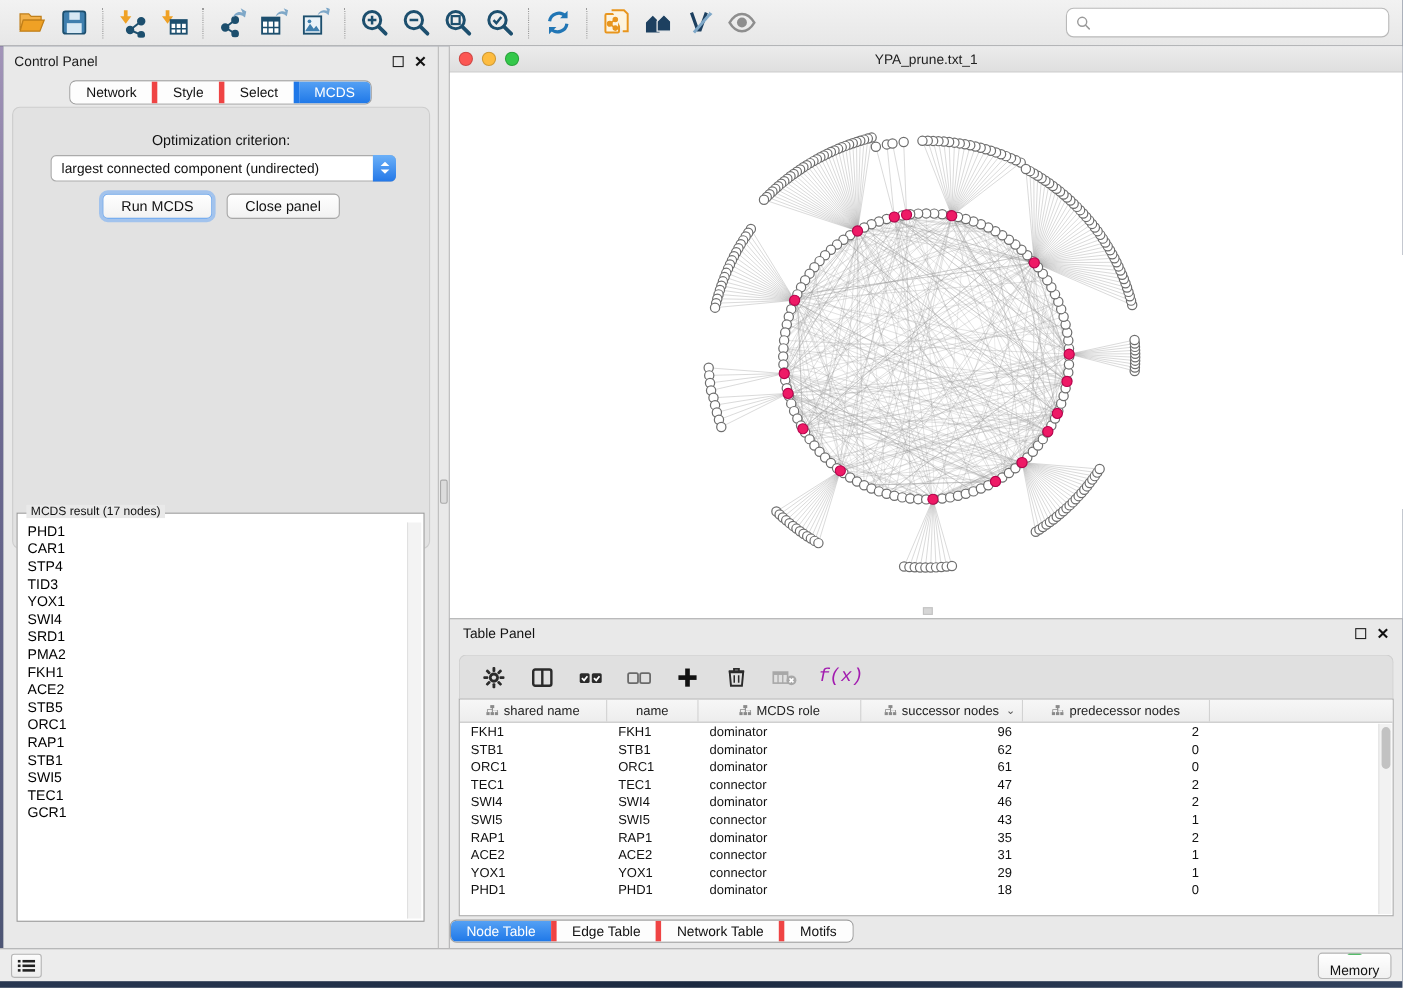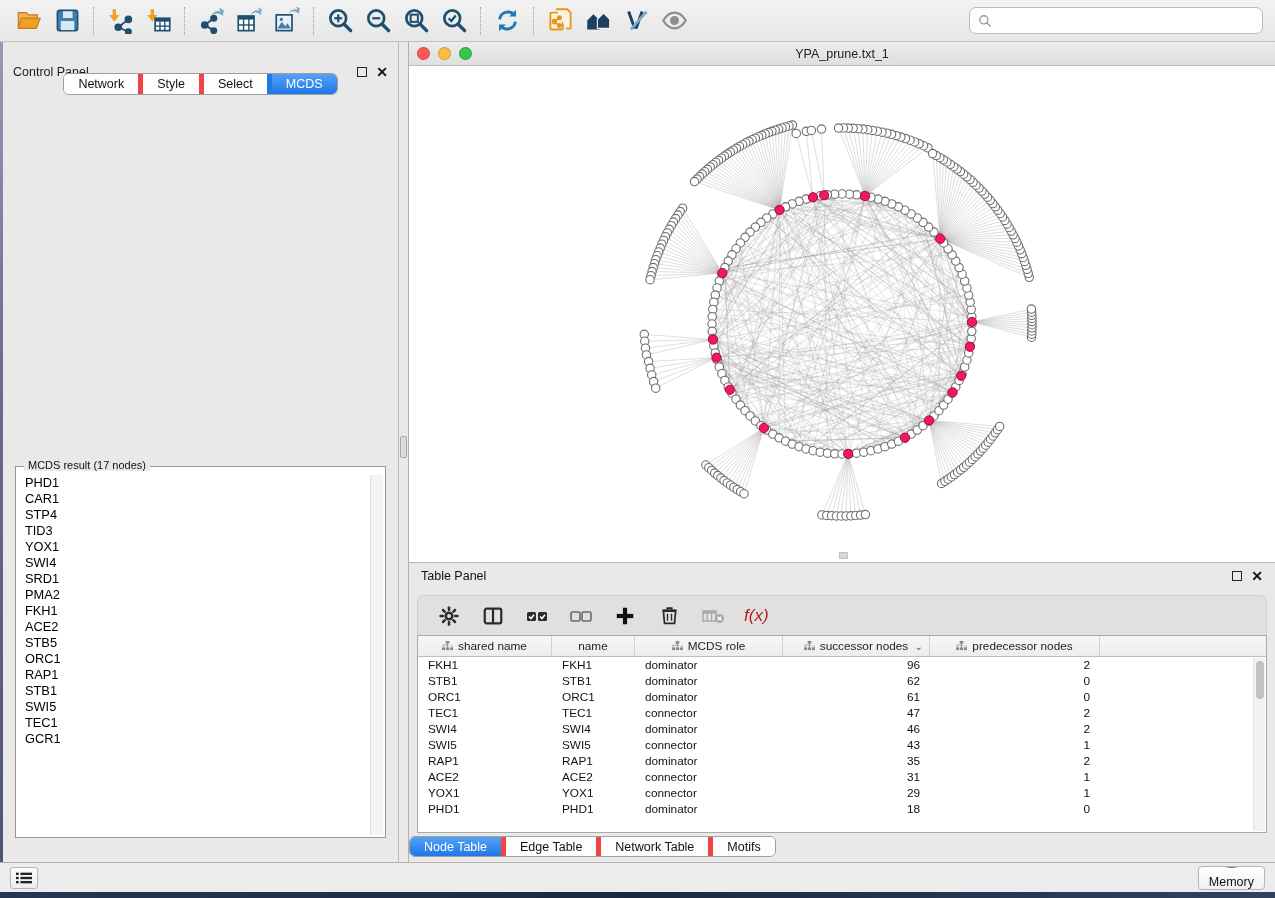--- a/index.html
+++ b/index.html
@@ -20,21 +20,21 @@
   .tsep { width:1px; height:28px; border-left:1px dotted #9b9b9b; margin:0 7px; }
   .searchbox { position:absolute; right:12px; top:7px; width:294px; height:27px;
     background:#fff; border:1px solid #b9b9b9; border-radius:7px;
     display:flex; align-items:center; padding:0 8px; gap:6px; }
   .searchbox input { border:none; outline:none; flex:1; font-size:12px; background:transparent; font-family:"Liberation Sans",sans-serif; }
 
   
   .left-sliver { left:0; top:42px; width:3px; height:820px;
     background:linear-gradient(#a294b8,#6e6a92 40%,#4d5574); }
   .control-panel { left:3px; top:42px; width:396px; height:820px; background:#e9e9e9; border-right:1px solid #b8b8b8; }
-  .cp-header { position:absolute; left:0; top:16px; width:100%; height:28px; display:flex; align-items:center; padding:0 10px;justify-content:flex-end; }
+  .cp-header { position:absolute; left:0; top:0; width:100%; height:28px; display:flex; align-items:center; padding:0 10px;justify-content:flex-end; }
   .cp-title { font-size:12.5px; color:#1c1c1c; }
   .win-icons { margin-left:auto; display:flex; gap:9px; align-items:center; }
   .float-ic { width:10px; height:10px; border:1.6px solid #222; display:inline-block; }
   .close-ic { font-size:14px; font-weight:bold; color:#111; line-height:10px; }
 
   .tabbar { position:absolute; left:0; top:31px; width:100%; display:flex; justify-content:center; }
   .seg { display:flex; border:1px solid #9f9f9f; border-radius:6px; overflow:hidden; background:#fff; height:22px; }
   .seg .tab { padding:0 14px; display:flex; align-items:center; font-size:12.5px; border-left:5px solid #ef4444; background:#fdfdfd; color:#111; }
   .seg .tab:first-child { border-left:none; }
   .seg .tab.sel { background:linear-gradient(#55a1f4,#1f78e8); color:#fff; border-left-color:#1f78e8; }
@@ -78,21 +78,21 @@
   .canvas-handle { position:absolute; left:430px; bottom:3px; width:9px; height:7px; background:#d6d6d6; border:1px solid #c2c2c2; }
 
   
   .table-panel { left:409px; top:562px; width:866px; height:300px; background:#e9e9e9; border-top:1px solid #b5b5b5; }
   .tp-header { position:absolute; left:0; top:0; width:100%; height:26px; display:flex; align-items:center; padding:0 12px; }
   .tp-title { font-size:12.5px; }
   .tp-toolbar { position:absolute; left:8px; top:32px; width:850px; height:40px; background:#e0e0e0;
     border:1px solid #cfcfcf; border-bottom:none; border-radius:7px 7px 0 0;
     display:flex; align-items:center; gap:18px; padding-left:18px; }
   .tp-toolbar .ic { display:flex; align-items:center; justify-content:center; width:26px; height:26px; }
-  .fx { font-family:Liberation Sans, sans-serif; font-style:italic; font-size:17px; color:#b91c1c; }
+  .fx { font-family:Liberation Mono, monospace; font-style:italic; font-size:17px; color:#a21caf; }
 
   .tablewrap { position:absolute; left:8px; top:72px; width:850px; height:198px; background:#fff; border:1px solid #a9a9a9; overflow:hidden; }
   .thead { display:flex; height:21px; background:linear-gradient(#f7f7f7,#ededed); border-bottom:1px solid #bdbdbd; }
   .th { display:flex; align-items:center; justify-content:center; gap:5px; font-size:11.8px; color:#222;
     border-right:1px solid #d2d2d2; position:relative; }
   .th .treeic { flex:0 0 auto; }
   .sortv { font-size:10px; color:#555; position:absolute; right:6px; }
   .trow { display:flex; height:16px; align-items:center; }
   .td { font-size:11.8px; padding:0 10px; white-space:nowrap; overflow:hidden; }
   .td.num { text-align:right; }
@@ -274,20 +274,34 @@
     </span>
   </div>
   <div class="tabbar">
       <div class="seg" id="cp-tabs">
         <span class="tab">Network</span>
         <span class="tab">Style</span>
         <span class="tab">Select</span>
         <span class="tab sel">MCDS</span>
       </div>
     </div>
+  <div class="cp-inner">
+    <div class="opt-label">Optimization criterion:</div>
+    <div class="opt-select">
+      <span class="val">largest connected component (undirected)</span>
+      <span class="stepper">
+          <span class="chev up"></span>
+          <span class="chev down"></span>
+        </span>
+    </div>
+    <div class="btn-row">
+      <span class="pbtn focused">Run MCDS</span>
+      <span class="pbtn">Close panel</span>
+    </div>
+  </div>
   <div class="groupbox">
     <span class="group-legend">MCDS result (17 nodes)</span>
     <div class="mcds-list" id="mcds-list">
         <div class="li">PHD1</div>
         <div class="li">CAR1</div>
         <div class="li">STP4</div>
         <div class="li">TID3</div>
         <div class="li">YOX1</div>
         <div class="li">SWI4</div>
         <div class="li">SRD1</div>

